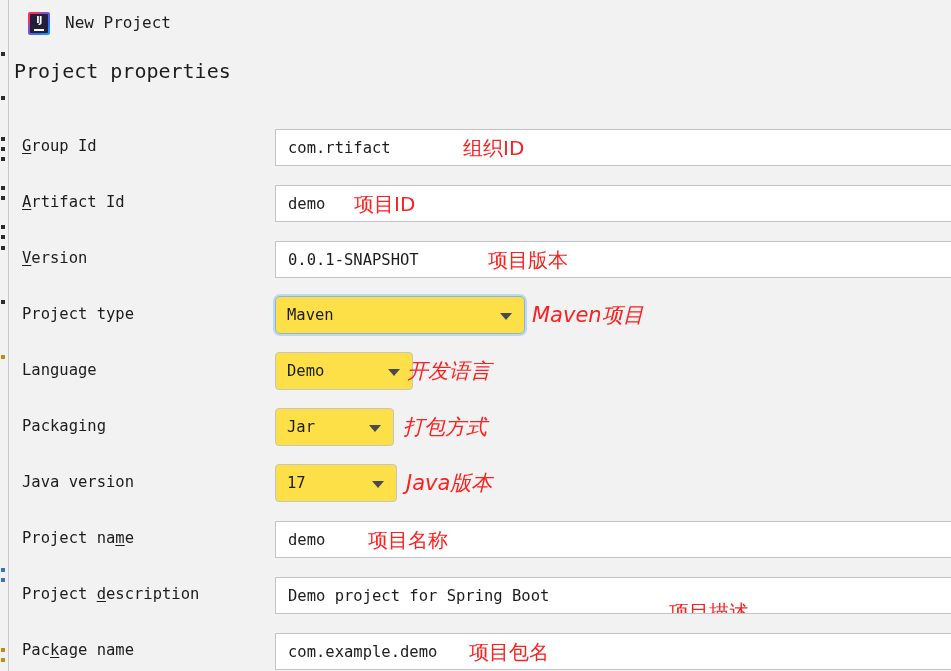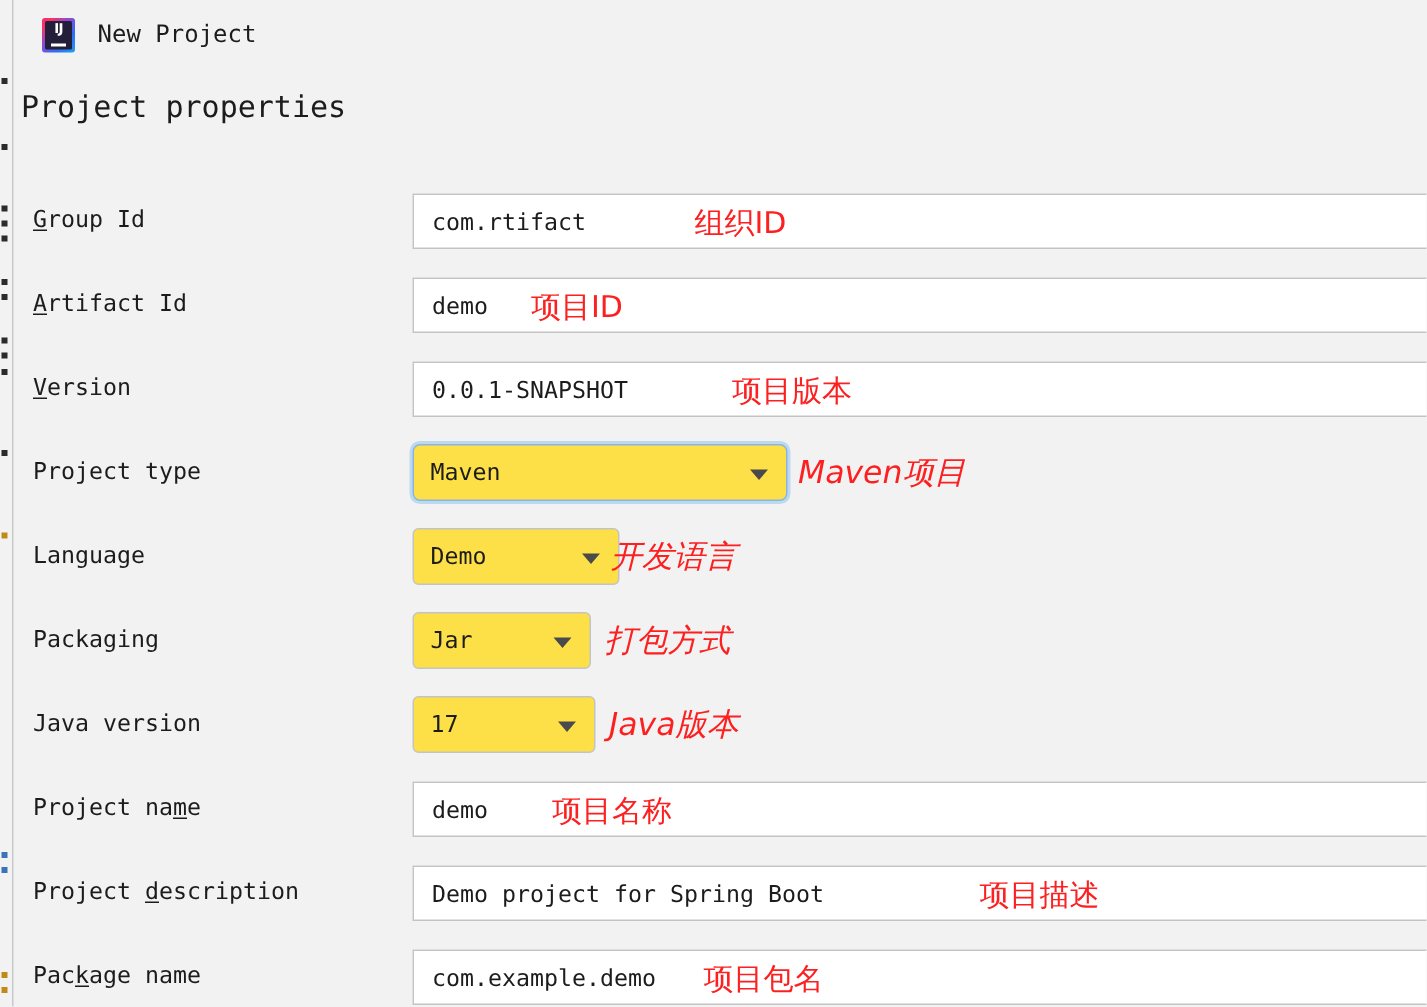--- a/index.html
+++ b/index.html
@@ -303,21 +303,21 @@
       <div class="row-label">Project na<u>m</u>e</div>
       <div class="textfield">
         <span class="tf-value">demo</span>
         <span class="anno-in" style="left: 92px;">项目名称</span>
       </div>
     </div>
     <div class="row" style="top: 572px;">
       <div class="row-label">Project <u>d</u>escription</div>
       <div class="textfield">
         <span class="tf-value">Demo project for Spring Boot</span>
-        <span class="anno-in" style="left: 377px;">项目描述</span>
+        <span class="anno-in" style="left: 393px; margin-top: 16px;">项目描述</span>
       </div>
     </div>
     <div class="row" style="top: 628px;">
       <div class="row-label">Pac<u>k</u>age name</div>
       <div class="textfield">
         <span class="tf-value">com.example.demo</span>
         <span class="anno-in" style="left: 193px;">项目包名</span>
       </div>
     </div>
   </div>

